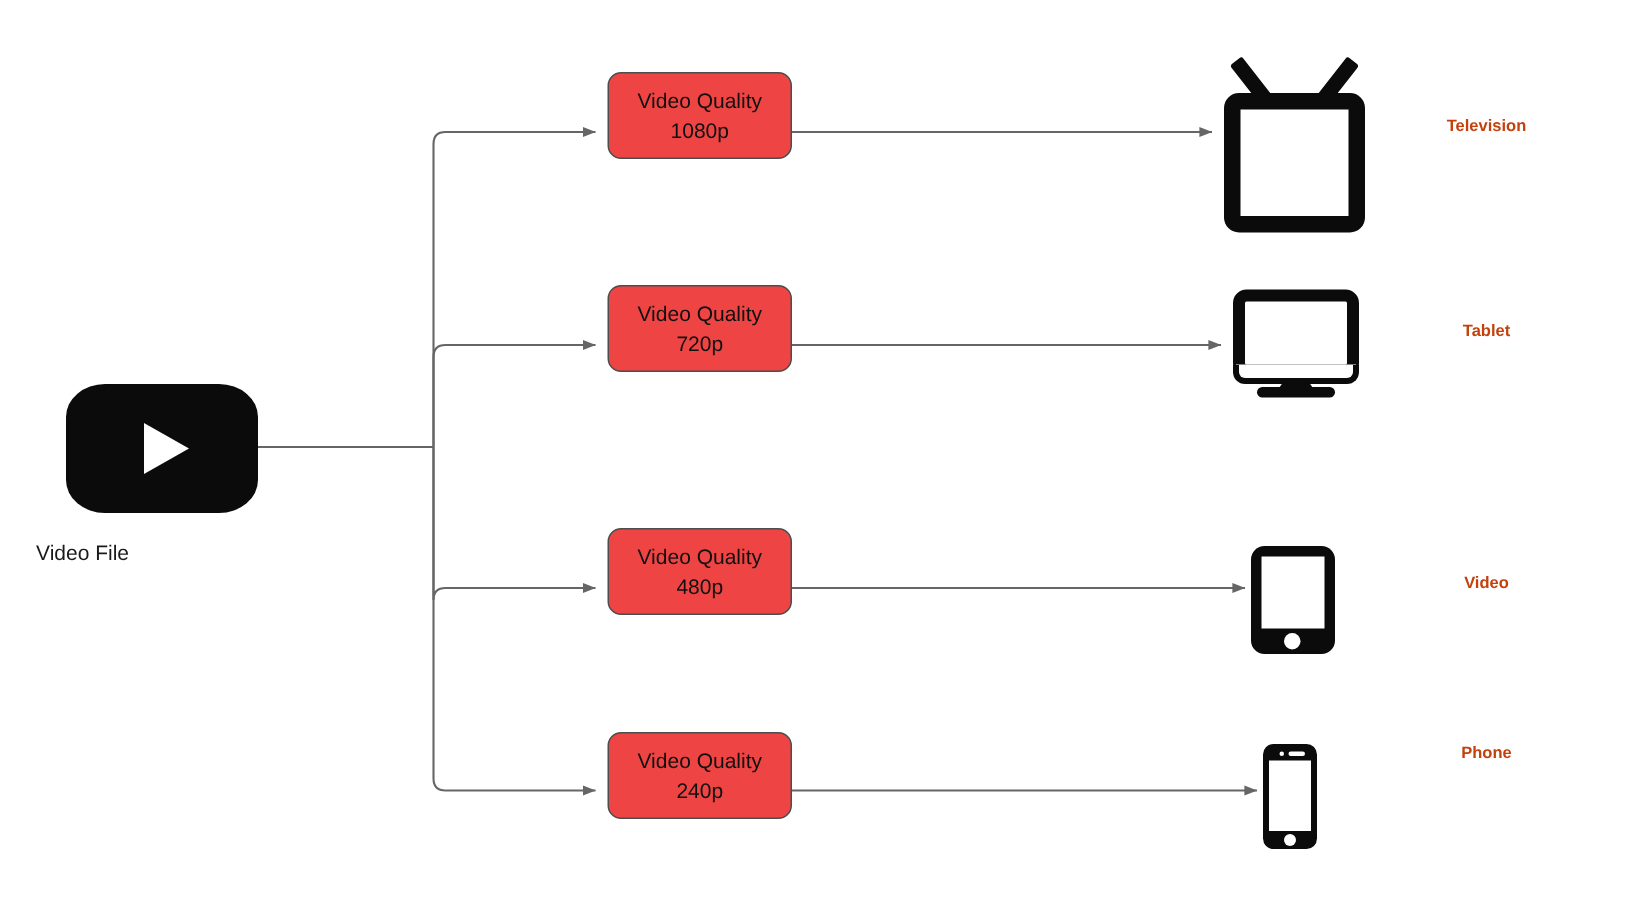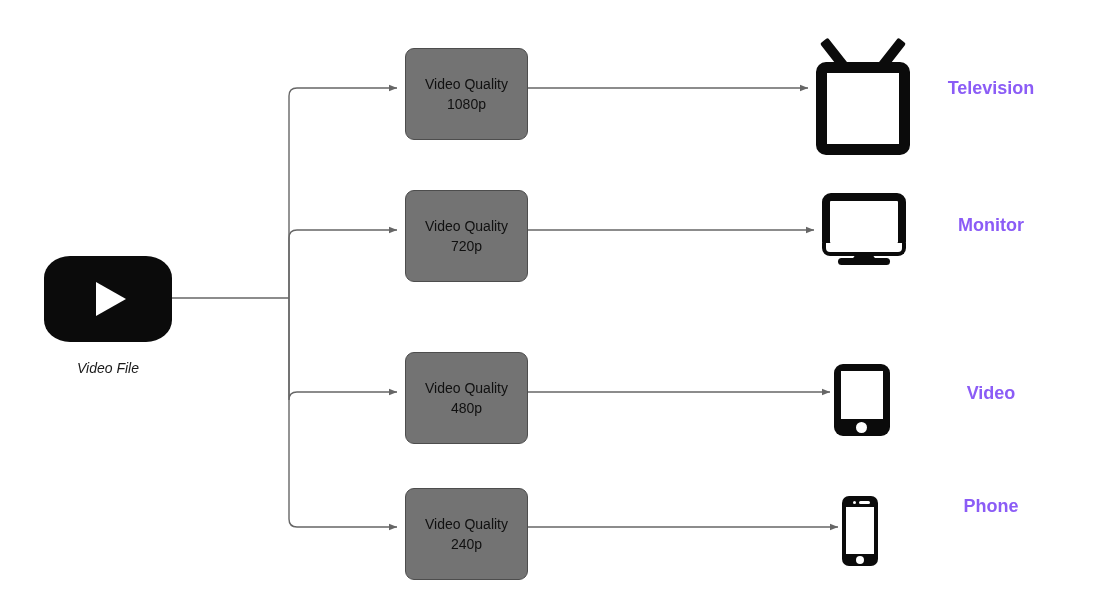--- a/index.html
+++ b/index.html
@@ -52,35 +52,34 @@
     height: 0;
     border-style: solid;
     border-width: 17px 0 17px 30px;
     border-color: transparent transparent transparent #ffffff;
   }
   .source-label {
     position: absolute;
     left: -20px;
     top: 104px;
     width: 168px;
-    text-align: center;
+    text-align: left;
     font-size: 14px;
     color: #1a1a1a;
     white-space: nowrap;
-    font-style: italic;
   }
 
   
   .quality-box {
     position: absolute;
     left: 405px;
     width: 123px;
-    height: 92px;
+    height: 58px;
     box-sizing: border-box;
-    background: #737373;
+    background: #ef4444;
     border: 1.4px solid #4d4d4d;
     border-radius: 9px;
     display: flex;
     flex-direction: column;
     align-items: center;
     justify-content: center;
     line-height: 1.45;
   }
   .quality-box .q-title,
   .quality-box .q-value {
@@ -92,23 +91,23 @@
   .qb-1 { top: 190px; }
   .qb-2 { top: 352px; }
   .qb-3 { top: 488px; }
 
   
   .device-label {
     position: absolute;
     left: 920px;
     width: 142px;
     text-align: center;
-    font-size: 18px;
+    font-size: 11px;
     font-weight: bold;
-    color: #8b5cf6;
+    color: #c2410c;
     white-space: nowrap;
   }
   .dl-0 { top: 78px; }
   .dl-1 { top: 215px; }
   .dl-2 { top: 383px; }
   .dl-3 { top: 496px; }
 
   
   .device-icon { position: absolute; }
 
@@ -296,17 +295,17 @@
 
   <div class="device-icon ph-wrap">
     <div class="ph-body"></div>
     <div class="ph-cam"></div>
     <div class="ph-speaker"></div>
     <div class="ph-screen"></div>
     <div class="ph-home"></div>
   </div>
 
   <div class="device-label dl-0">Television</div>
-  <div class="device-label dl-1">Monitor</div>
+  <div class="device-label dl-1">Tablet</div>
   <div class="device-label dl-2">Video</div>
   <div class="device-label dl-3">Phone</div>
 
 </div>
 
 </body></html>

